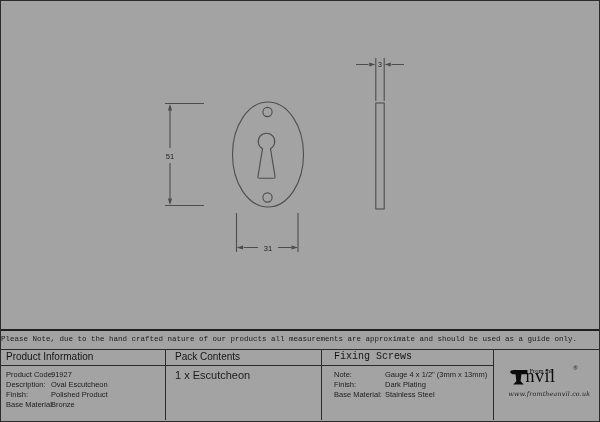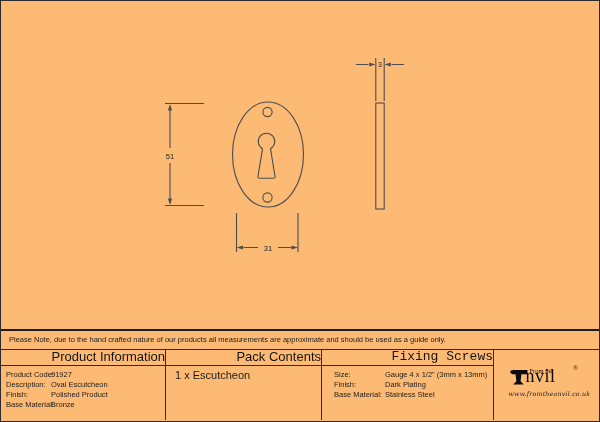--- a/index.html
+++ b/index.html
@@ -1,39 +1,39 @@
 <!DOCTYPE html>
 <html><head>
 <meta charset="utf-8">
 <style>
   * { margin:0; padding:0; box-sizing:border-box; }
   html,body { width:600px; height:422px; background:#fff; font-family:"Liberation Sans", sans-serif; }
   .sheet {
     position:absolute; left:0; top:0; width:600px; height:422px;
-    border:1.5px solid #2b2b2b; background:#fdba74; overflow:hidden;
+    border:1.5px solid #2b2b2b; background:#a3a3a3; overflow:hidden;
   }
   .drawing-area { width:597px; height:328px; display:block; }
   svg text { font-family:"Liberation Sans", sans-serif; }
 
   .note-bar {
     width:100%; height:21px;
     border-top:2.5px solid #1e1e1e; border-bottom:1.5px solid #2b2b2b;
-    font-size:7.5px; color:#1c1c1c; line-height:17px; padding-left:8px;
-    white-space:nowrap; overflow:hidden;
+    font-size:7.5px; color:#1c1c1c; line-height:17px; 
+    white-space:nowrap; overflow:hidden;font-family:Liberation Mono, monospace;
   }
   .bottom-table { display:flex; width:100%; height:70px; }
   .col { height:100%; }
   .col-divided { border-right:1.5px solid #2b2b2b; }
   .col-product { width:165px; }
   .col-pack    { width:156px; }
   .col-fixing  { width:172px; }
   .col-logo    { flex:1; display:flex; align-items:center; justify-content:center; }
   .col-header {
     height:15.5px; border-bottom:1.5px solid #2b2b2b;
-    font-size:13px; color:#141414; line-height:14px; white-space:nowrap; overflow:hidden;text-align:right;
+    font-size:10px; color:#141414; line-height:14px; white-space:nowrap; overflow:hidden;
   }
   .col-body { padding-top:4px; }
   .spec-row { display:flex; font-size:7.5px; color:#1c1c1c; line-height:10px; white-space:nowrap; }
   .col-product .col-header, .col-product .spec-row { padding-left:5px; }
   .col-pack .col-header { padding-left:9px; }
   .col-fixing .col-header { padding-left:12px;font-family:Liberation Mono, monospace; }
   .col-fixing .spec-row { padding-left:12px; }
   .col-product .spec-label { width:45px; flex:none; }
   .col-fixing  .spec-label { width:51px; flex:none; }
   .pack-line { font-size:11px; color:#1c1c1c; line-height:10px; padding-left:9px; white-space:nowrap; }
@@ -114,21 +114,21 @@
       <div class="col-header">Pack Contents</div>
       <div class="col-body">
         <div class="pack-line">1 x Escutcheon</div>
       </div>
     </div>
 
     <div class="col col-divided col-fixing">
       <div class="col-header">Fixing Screws</div>
       <div class="col-body">
         <div class="spec-row">
-          <span class="spec-label">Size:</span>
+          <span class="spec-label">Note:</span>
           <span class="spec-value">Gauge 4 x 1/2" (3mm x 13mm)</span>
         </div>
         <div class="spec-row">
           <span class="spec-label">Finish:</span>
           <span class="spec-value">Dark Plating</span>
         </div>
         <div class="spec-row">
           <span class="spec-label">Base Material:</span>
           <span class="spec-value">Stainless Steel</span>
         </div>

